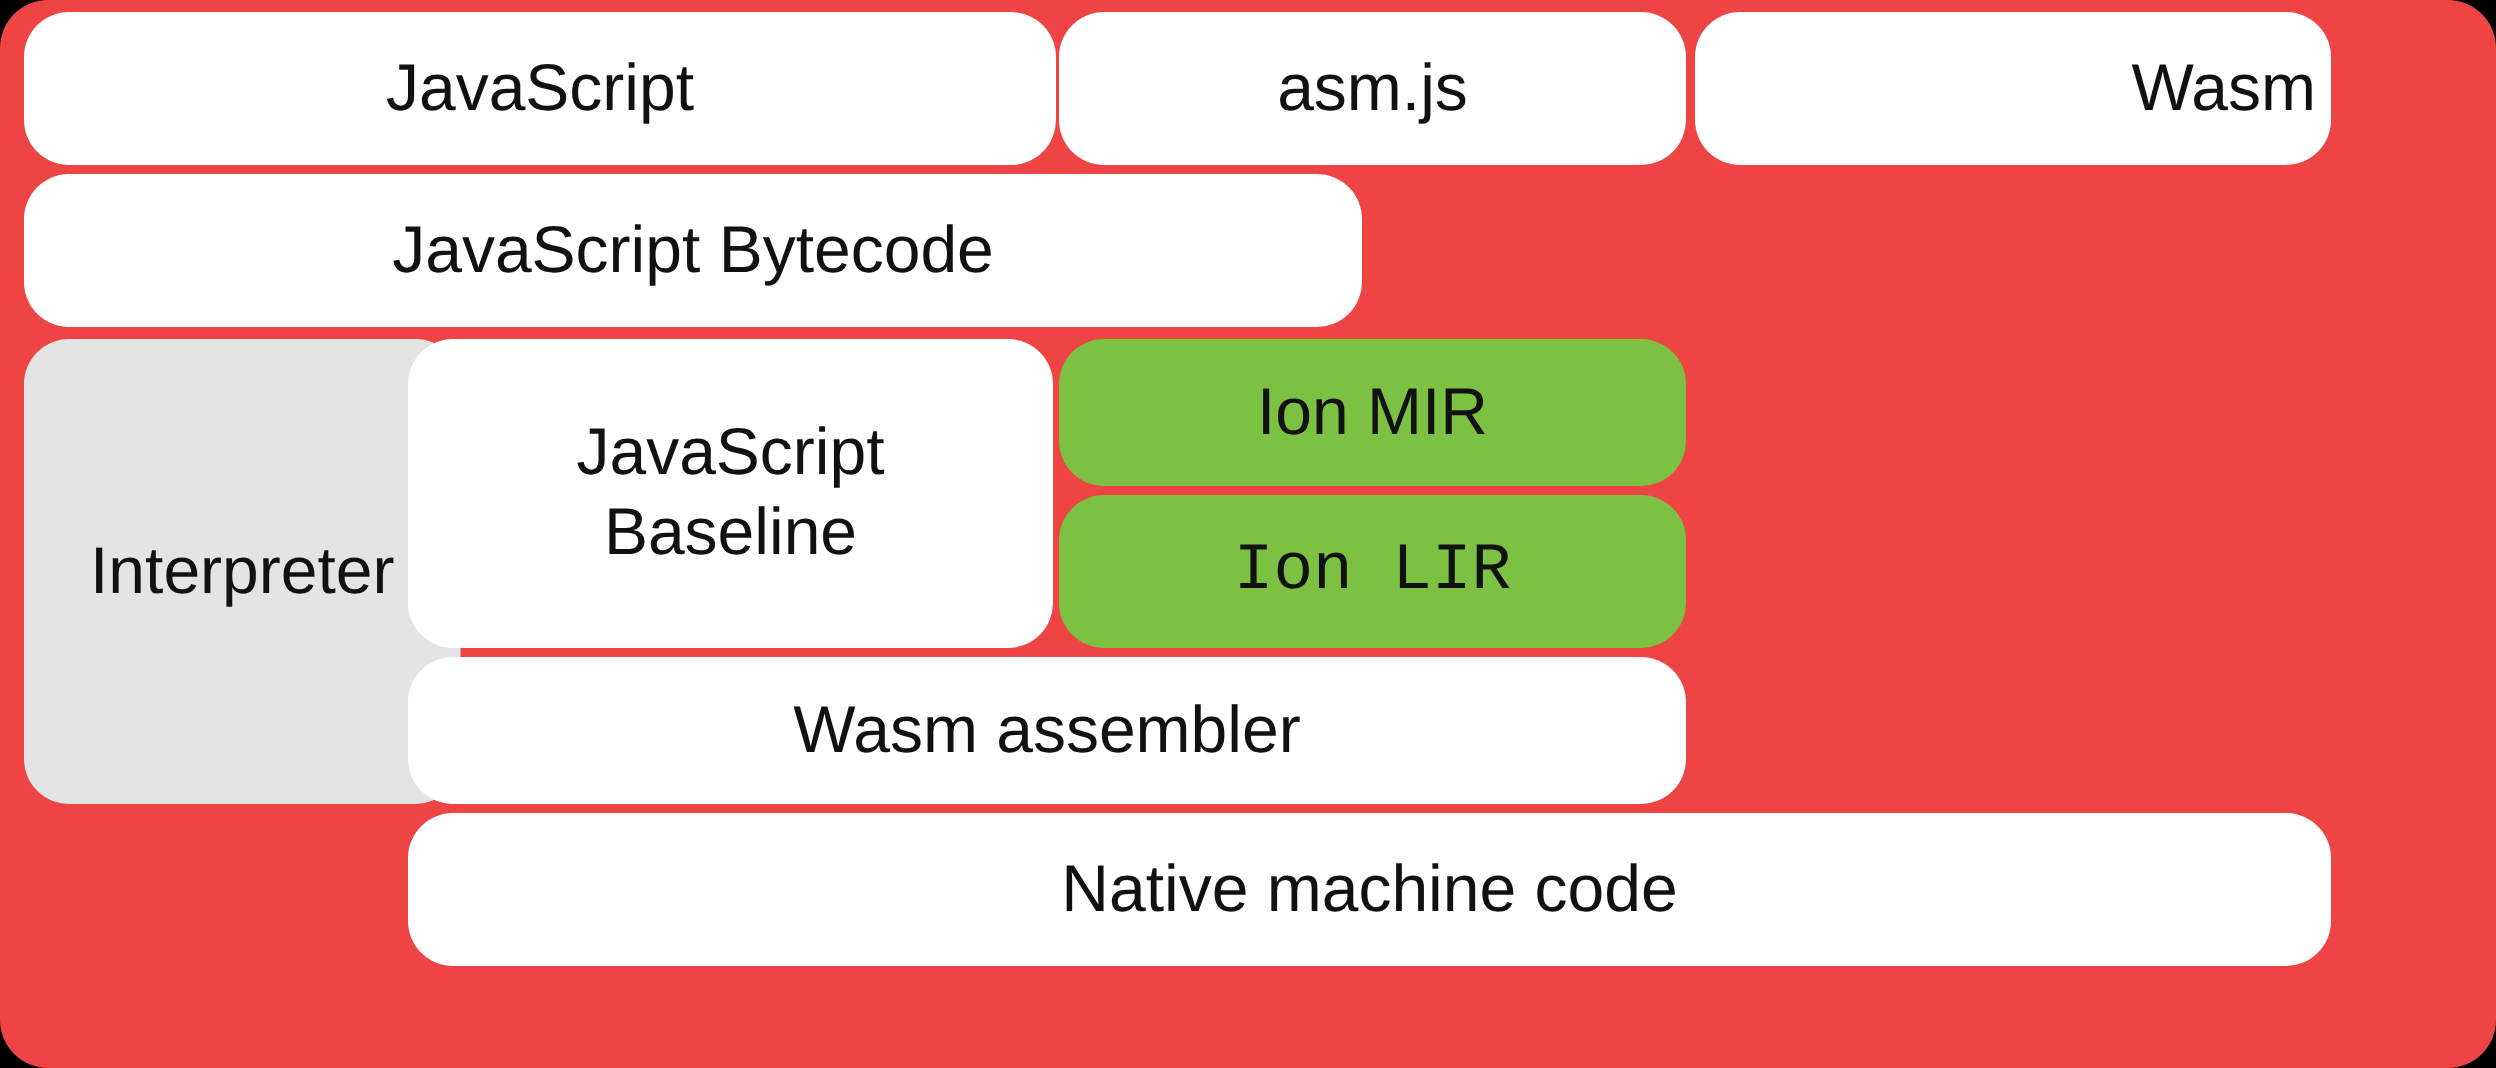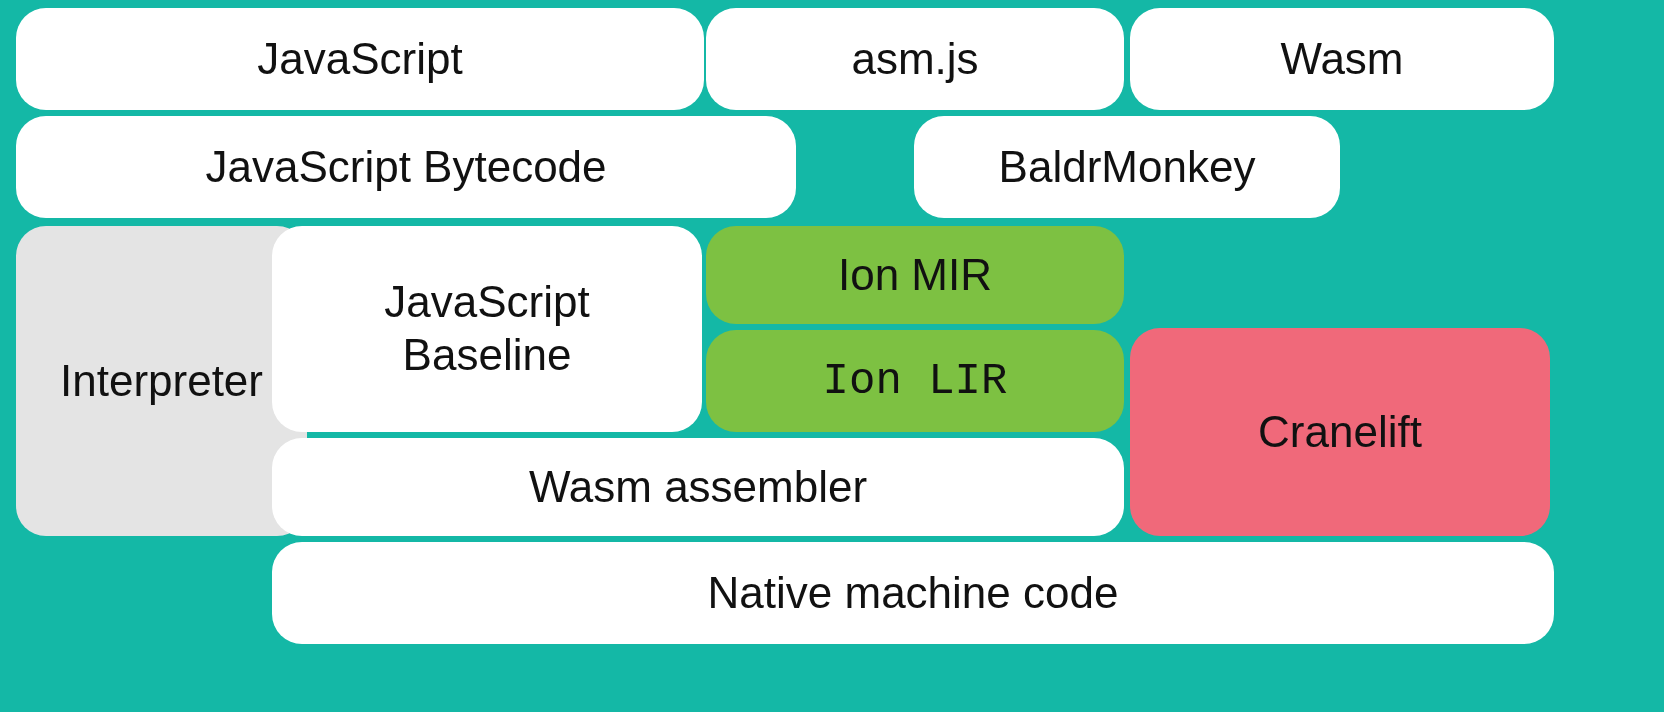--- a/index.html
+++ b/index.html
@@ -28,51 +28,45 @@
     box-sizing: border-box;
   }
   .node .label {
     white-space: pre-line;
     padding: 0 10px;
   }
 </style>
 </head>
 <body>
 
-<div id="canvas" style="background: #14b8a6;">
+<div id="canvas" style="background: #ef4444; border-radius: 32px;">
     <div class="node" style="left: 16px; top: 8px; width: 688px; height: 102px; background: rgb(255, 255, 255); color: rgb(17, 17, 17);">
       <span class="label">JavaScript</span>
     </div>
     <div class="node" style="left: 706px; top: 8px; width: 418px; height: 102px; background: rgb(255, 255, 255); color: rgb(17, 17, 17);">
       <span class="label">asm.js</span>
     </div>
-    <div class="node" style="left: 1130px; top: 8px; width: 424px; height: 102px; background: rgb(255, 255, 255); color: rgb(17, 17, 17);">
+    <div class="node" style="left: 1130px; top: 8px; width: 424px; height: 102px; background: rgb(255, 255, 255); color: rgb(17, 17, 17); justify-content: flex-end;">
       <span class="label">Wasm</span>
     </div>
-    <div class="node" style="left: 16px; top: 116px; width: 780px; height: 102px; background: rgb(255, 255, 255); color: rgb(17, 17, 17);">
+    <div class="node" style="left: 16px; top: 116px; width: 892px; height: 102px; background: rgb(255, 255, 255); color: rgb(17, 17, 17);">
       <span class="label">JavaScript Bytecode</span>
-    </div>
-    <div class="node" style="left: 914px; top: 116px; width: 426px; height: 102px; background: rgb(255, 255, 255); color: rgb(17, 17, 17);">
-      <span class="label">BaldrMonkey</span>
     </div>
     <div class="node" style="left: 16px; top: 226px; width: 291px; height: 310px; background: rgb(228, 228, 228); color: rgb(17, 17, 17);">
       <span class="label">Interpreter</span>
     </div>
     <div class="node" style="left: 272px; top: 226px; width: 430px; height: 206px; background: rgb(255, 255, 255); color: rgb(17, 17, 17);">
       <span class="label">JavaScript
 Baseline</span>
     </div>
     <div class="node" style="left: 706px; top: 226px; width: 418px; height: 98px; background: rgb(125, 193, 66); color: rgb(17, 17, 17);">
       <span class="label">Ion MIR</span>
     </div>
     <div class="node" style="left: 706px; top: 330px; width: 418px; height: 102px; background: rgb(125, 193, 66); color: rgb(17, 17, 17); font-family: Liberation Mono, monospace;">
       <span class="label">Ion LIR</span>
     </div>
-    <div class="node" style="left: 1130px; top: 328px; width: 420px; height: 208px; background: rgb(240, 105, 122); color: rgb(17, 17, 17);">
-      <span class="label">Cranelift</span>
-    </div>
     <div class="node" style="left: 272px; top: 438px; width: 852px; height: 98px; background: rgb(255, 255, 255); color: rgb(17, 17, 17);">
       <span class="label">Wasm assembler</span>
     </div>
     <div class="node" style="left: 272px; top: 542px; width: 1282px; height: 102px; background: rgb(255, 255, 255); color: rgb(17, 17, 17);">
       <span class="label">Native machine code</span>
     </div>
   </div>
 
 </body></html>

